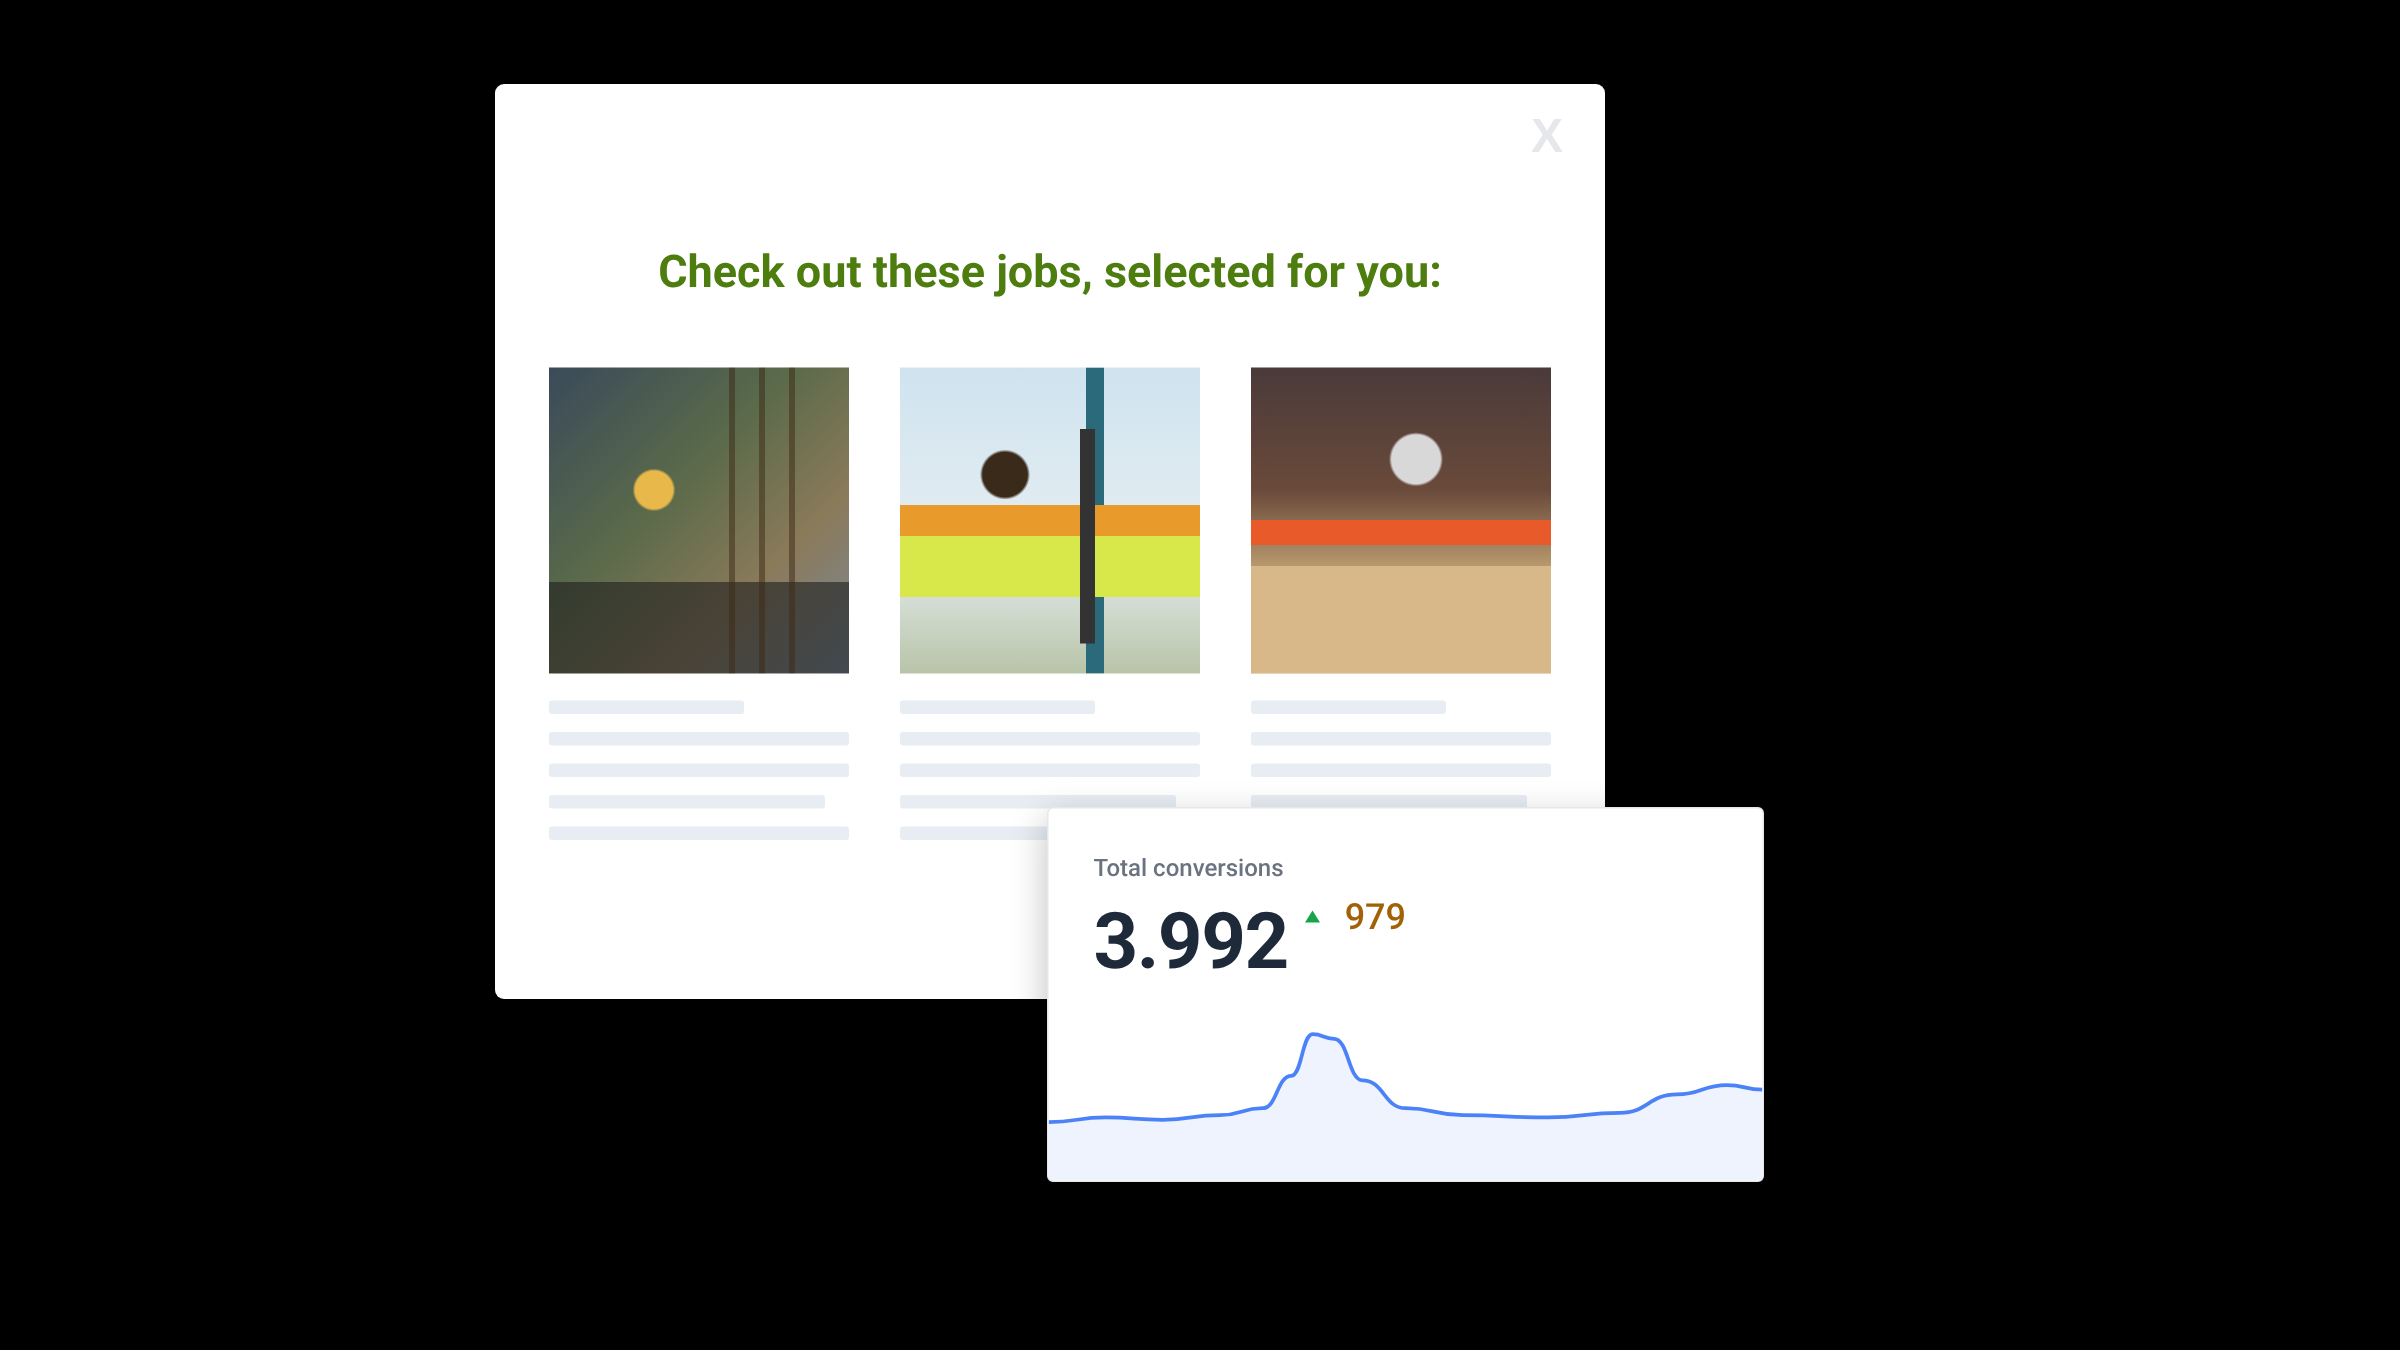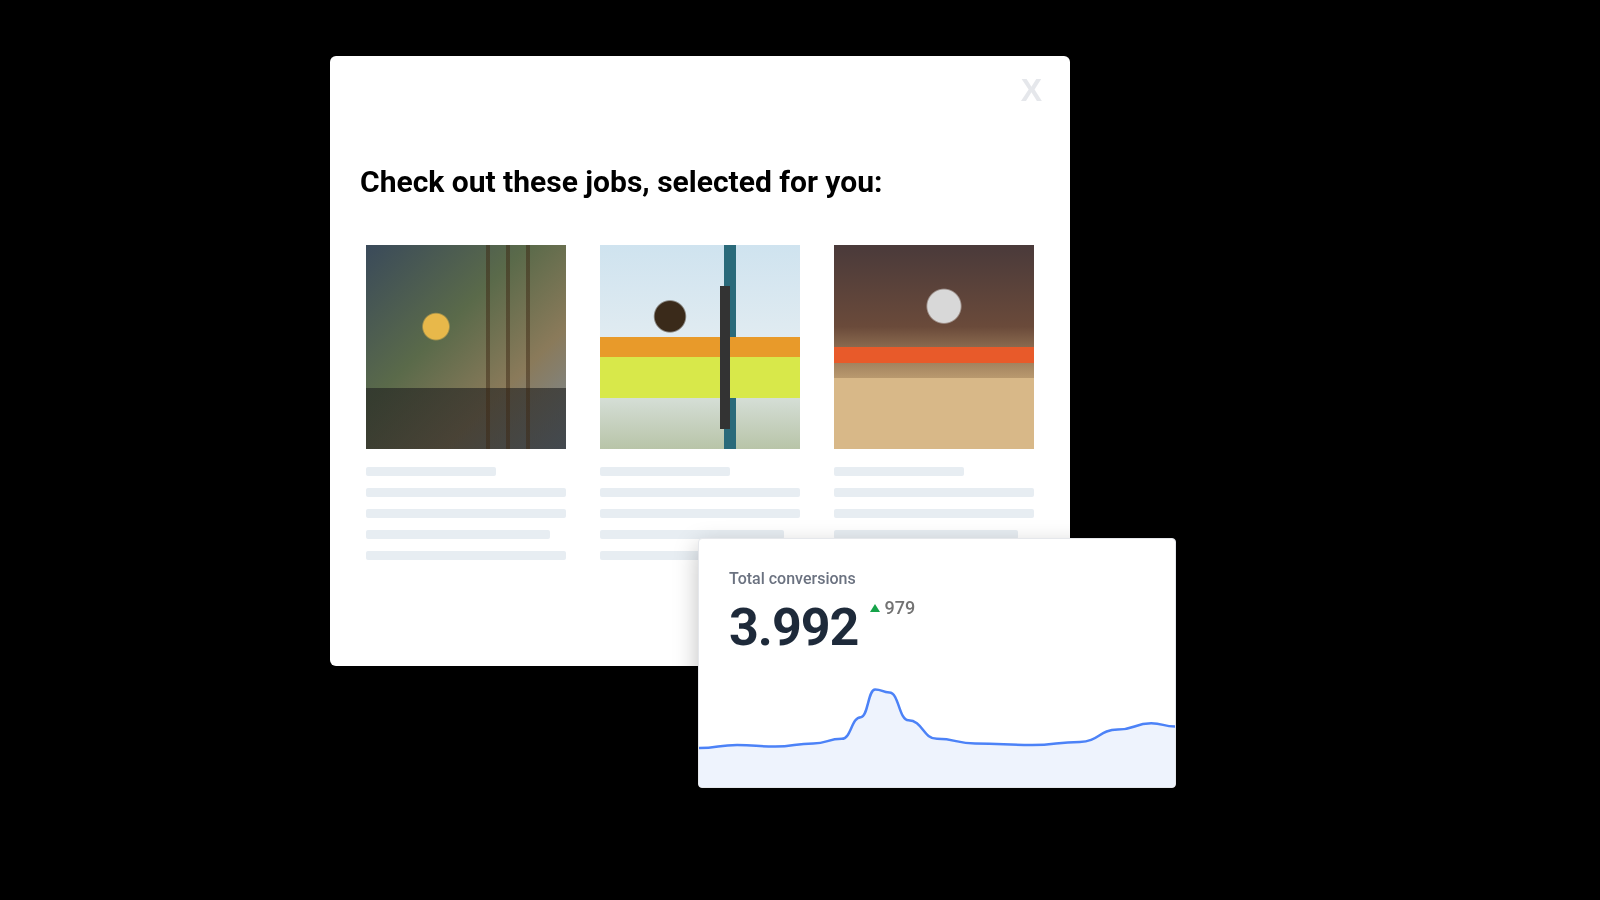--- a/index.html
+++ b/index.html
@@ -27,23 +27,24 @@
       top: 18px;
       right: 28px;
       font-size: 32px;
       font-weight: 700;
       color: #e5e7eb;
       cursor: pointer;
       font-family: Arial, sans-serif;
       line-height: 1;
     }
     .modal-title {
+      text-align: center;
       font-size: 30px;
       font-weight: 700;
-      color: #000000;
+      color: #4d7c0f;
       margin-top: 78px;
       margin-bottom: 46px;
     }
     .cards {
       display: flex;
       justify-content: space-between;
       gap: 34px;
       padding: 0 6px;
     }
     .card {
@@ -145,26 +146,26 @@
       align-items: flex-start;
       gap: 12px;
     }
     .metric-value {
       font-size: 52px;
       font-weight: 700;
       color: #1e2a3a;
       letter-spacing: -1px;
     }
     .metric-delta {
-      font-size: 18px;
-      color: #737373;
+      font-size: 24px;
+      color: #a16207;
       font-weight: 500;
       display: flex;
       align-items: center;
-      gap: 4px;
+      gap: 16px;
     }
     .tri-up {
       width: 0; height: 0;
       border-left: 5px solid transparent;
       border-right: 5px solid transparent;
       border-bottom: 8px solid #16a34a;
       display: inline-block;
     }
     .spark {
       position: absolute;

